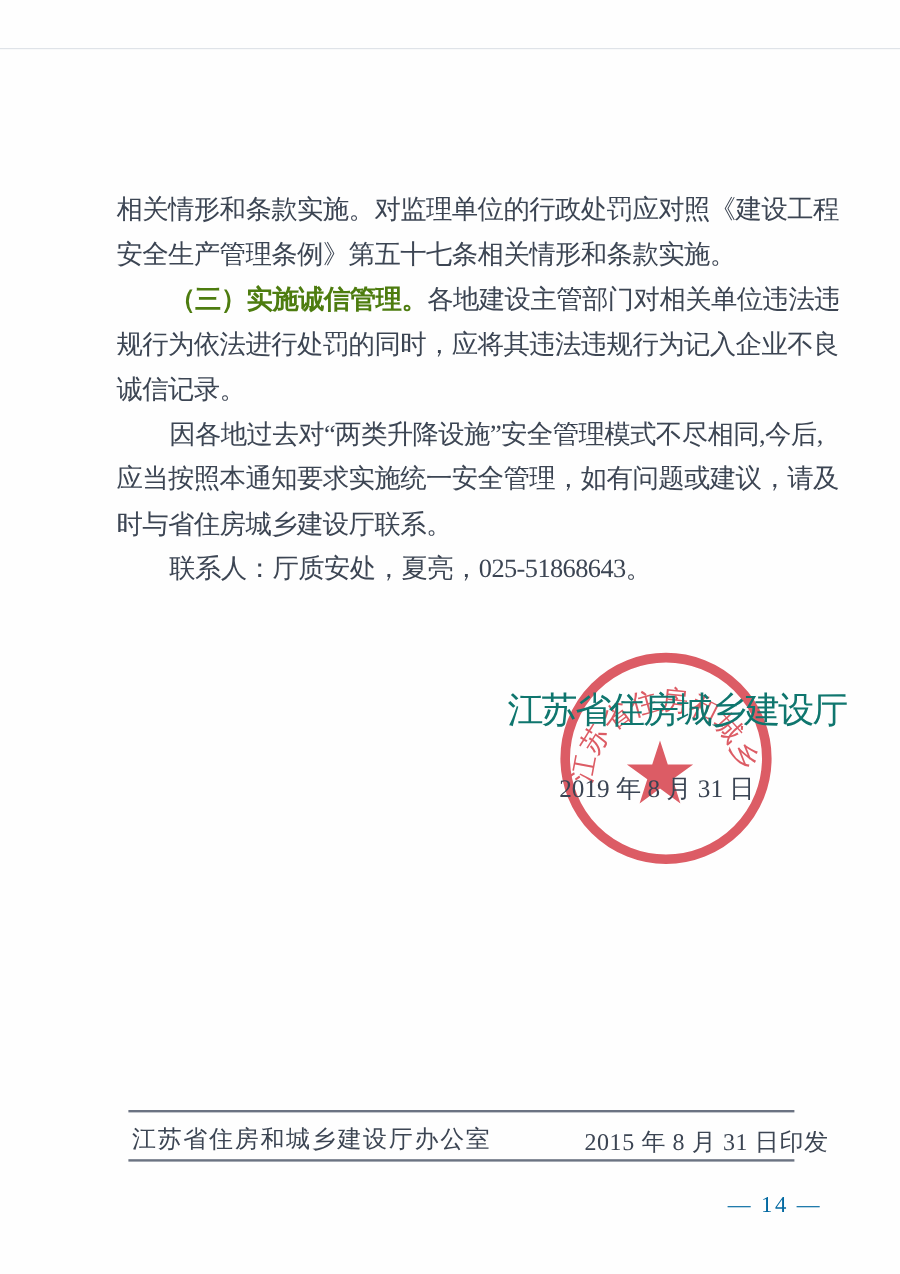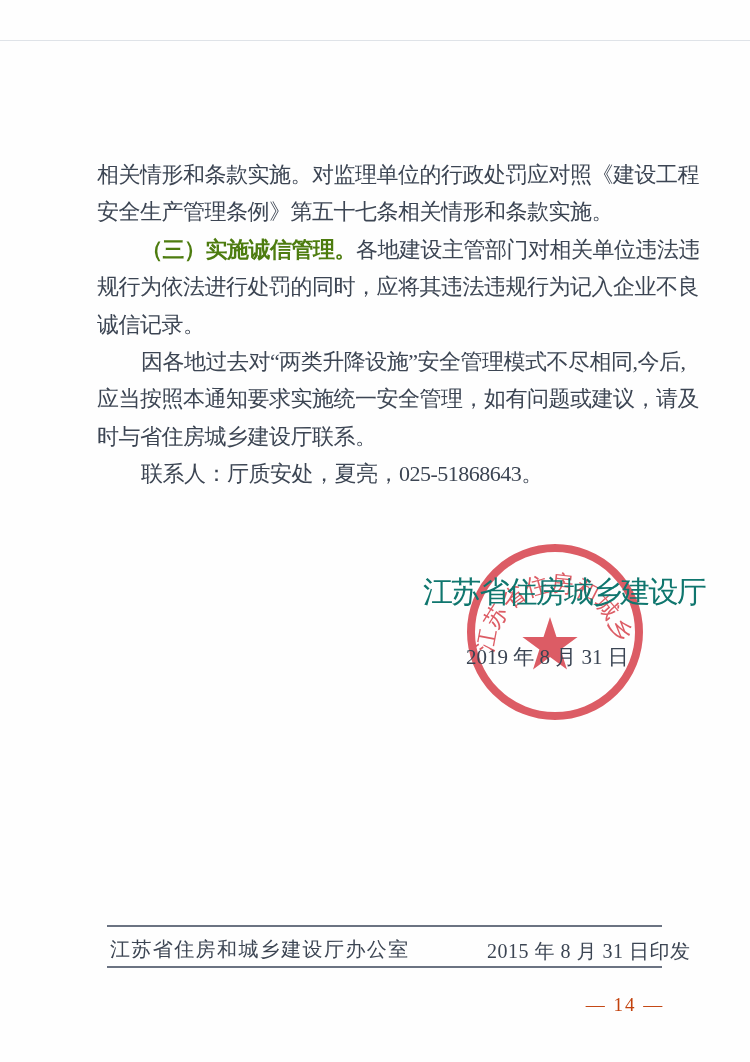--- a/index.html
+++ b/index.html
@@ -48,22 +48,22 @@
   .footer-issuer{
     position:absolute;left:110px;top:936px;
     font-size:20px;letter-spacing:1.4px;white-space:nowrap;color:#3c4553;
   }
   .footer-printdate{
     position:absolute;left:449px;top:938px;
     font-size:20px;letter-spacing:0.5px;white-space:nowrap;color:#3c4553;margin-left:38px;
   }
   .page-number{
     position:absolute;left:565px;top:994px;width:120px;
-    font-size:19px;letter-spacing:2px;white-space:nowrap;color:#c2410c;
-    text-align:center;
+    font-size:19px;letter-spacing:2px;white-space:nowrap;color:#0369a1;
+    text-align:right;
   }
 </style>
 </head>
 <body>
 
 <div id="page">
 
   <div class="scan-line"></div>
 
   <div class="body-text">

